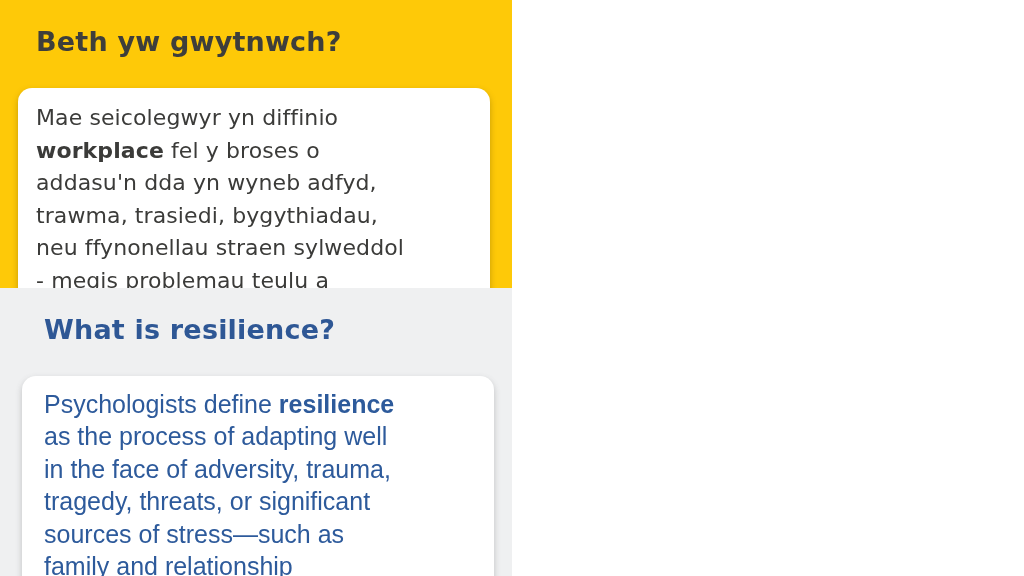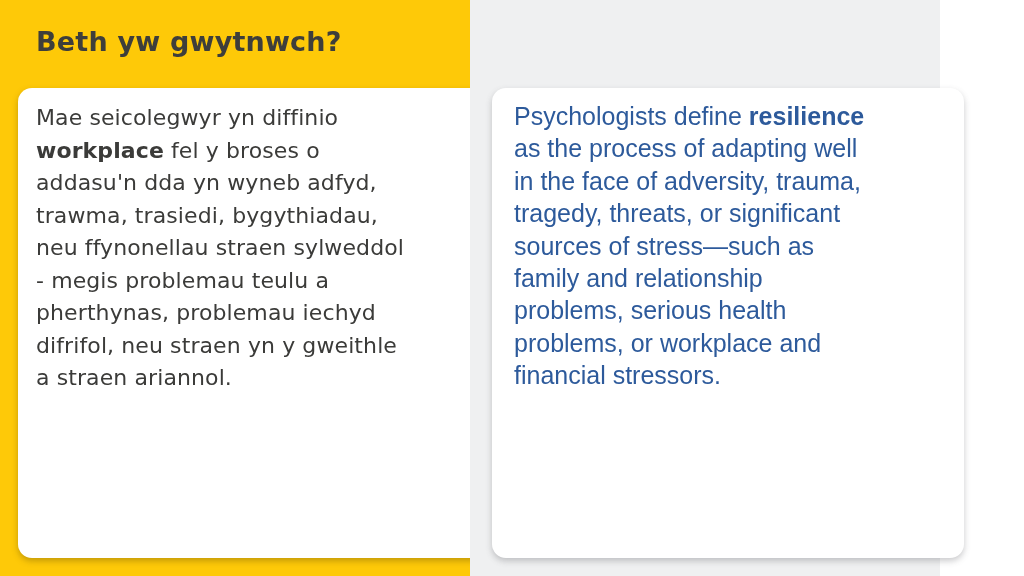--- a/index.html
+++ b/index.html
@@ -4,20 +4,21 @@
 <style>
   * { margin: 0; padding: 0; box-sizing: border-box; }
   html, body {
     width: 1024px; height: 576px;
     overflow: hidden;
     font-family: "DejaVu Sans", sans-serif;
   }
   .slide {
     width: 940px; height: 576px;
     display: flex;
+    flex-direction: column;
   }
   .panel {
     position: relative;
     width: 512px; height: 576px;
   }
   .panel-left  { background: #FEC908; }
   .panel-right { background: #EFF0F1; }
 
   .panel-title {
     position: absolute;
@@ -80,20 +81,21 @@
 trawma, trasiedi, bygythiadau,
 neu ffynonellau straen sylweddol
 - megis problemau teulu a
 pherthynas, problemau iechyd
 difrifol, neu straen yn y gweithle
 a straen ariannol.</span></p>
     </div>
   </div>
 
   <div class="panel panel-right">
+    <h2 class="panel-title">What is resilience?</h2>
     <div class="card">
       <p class="card-text"><span>Psychologists define </span><strong>resilience</strong><span>
 as the process of adapting well
 in the face of adversity, trauma,
 tragedy, threats, or significant
 sources of stress—such as
 family and relationship
 problems, serious health
 problems, or workplace and
 financial stressors.</span></p>

